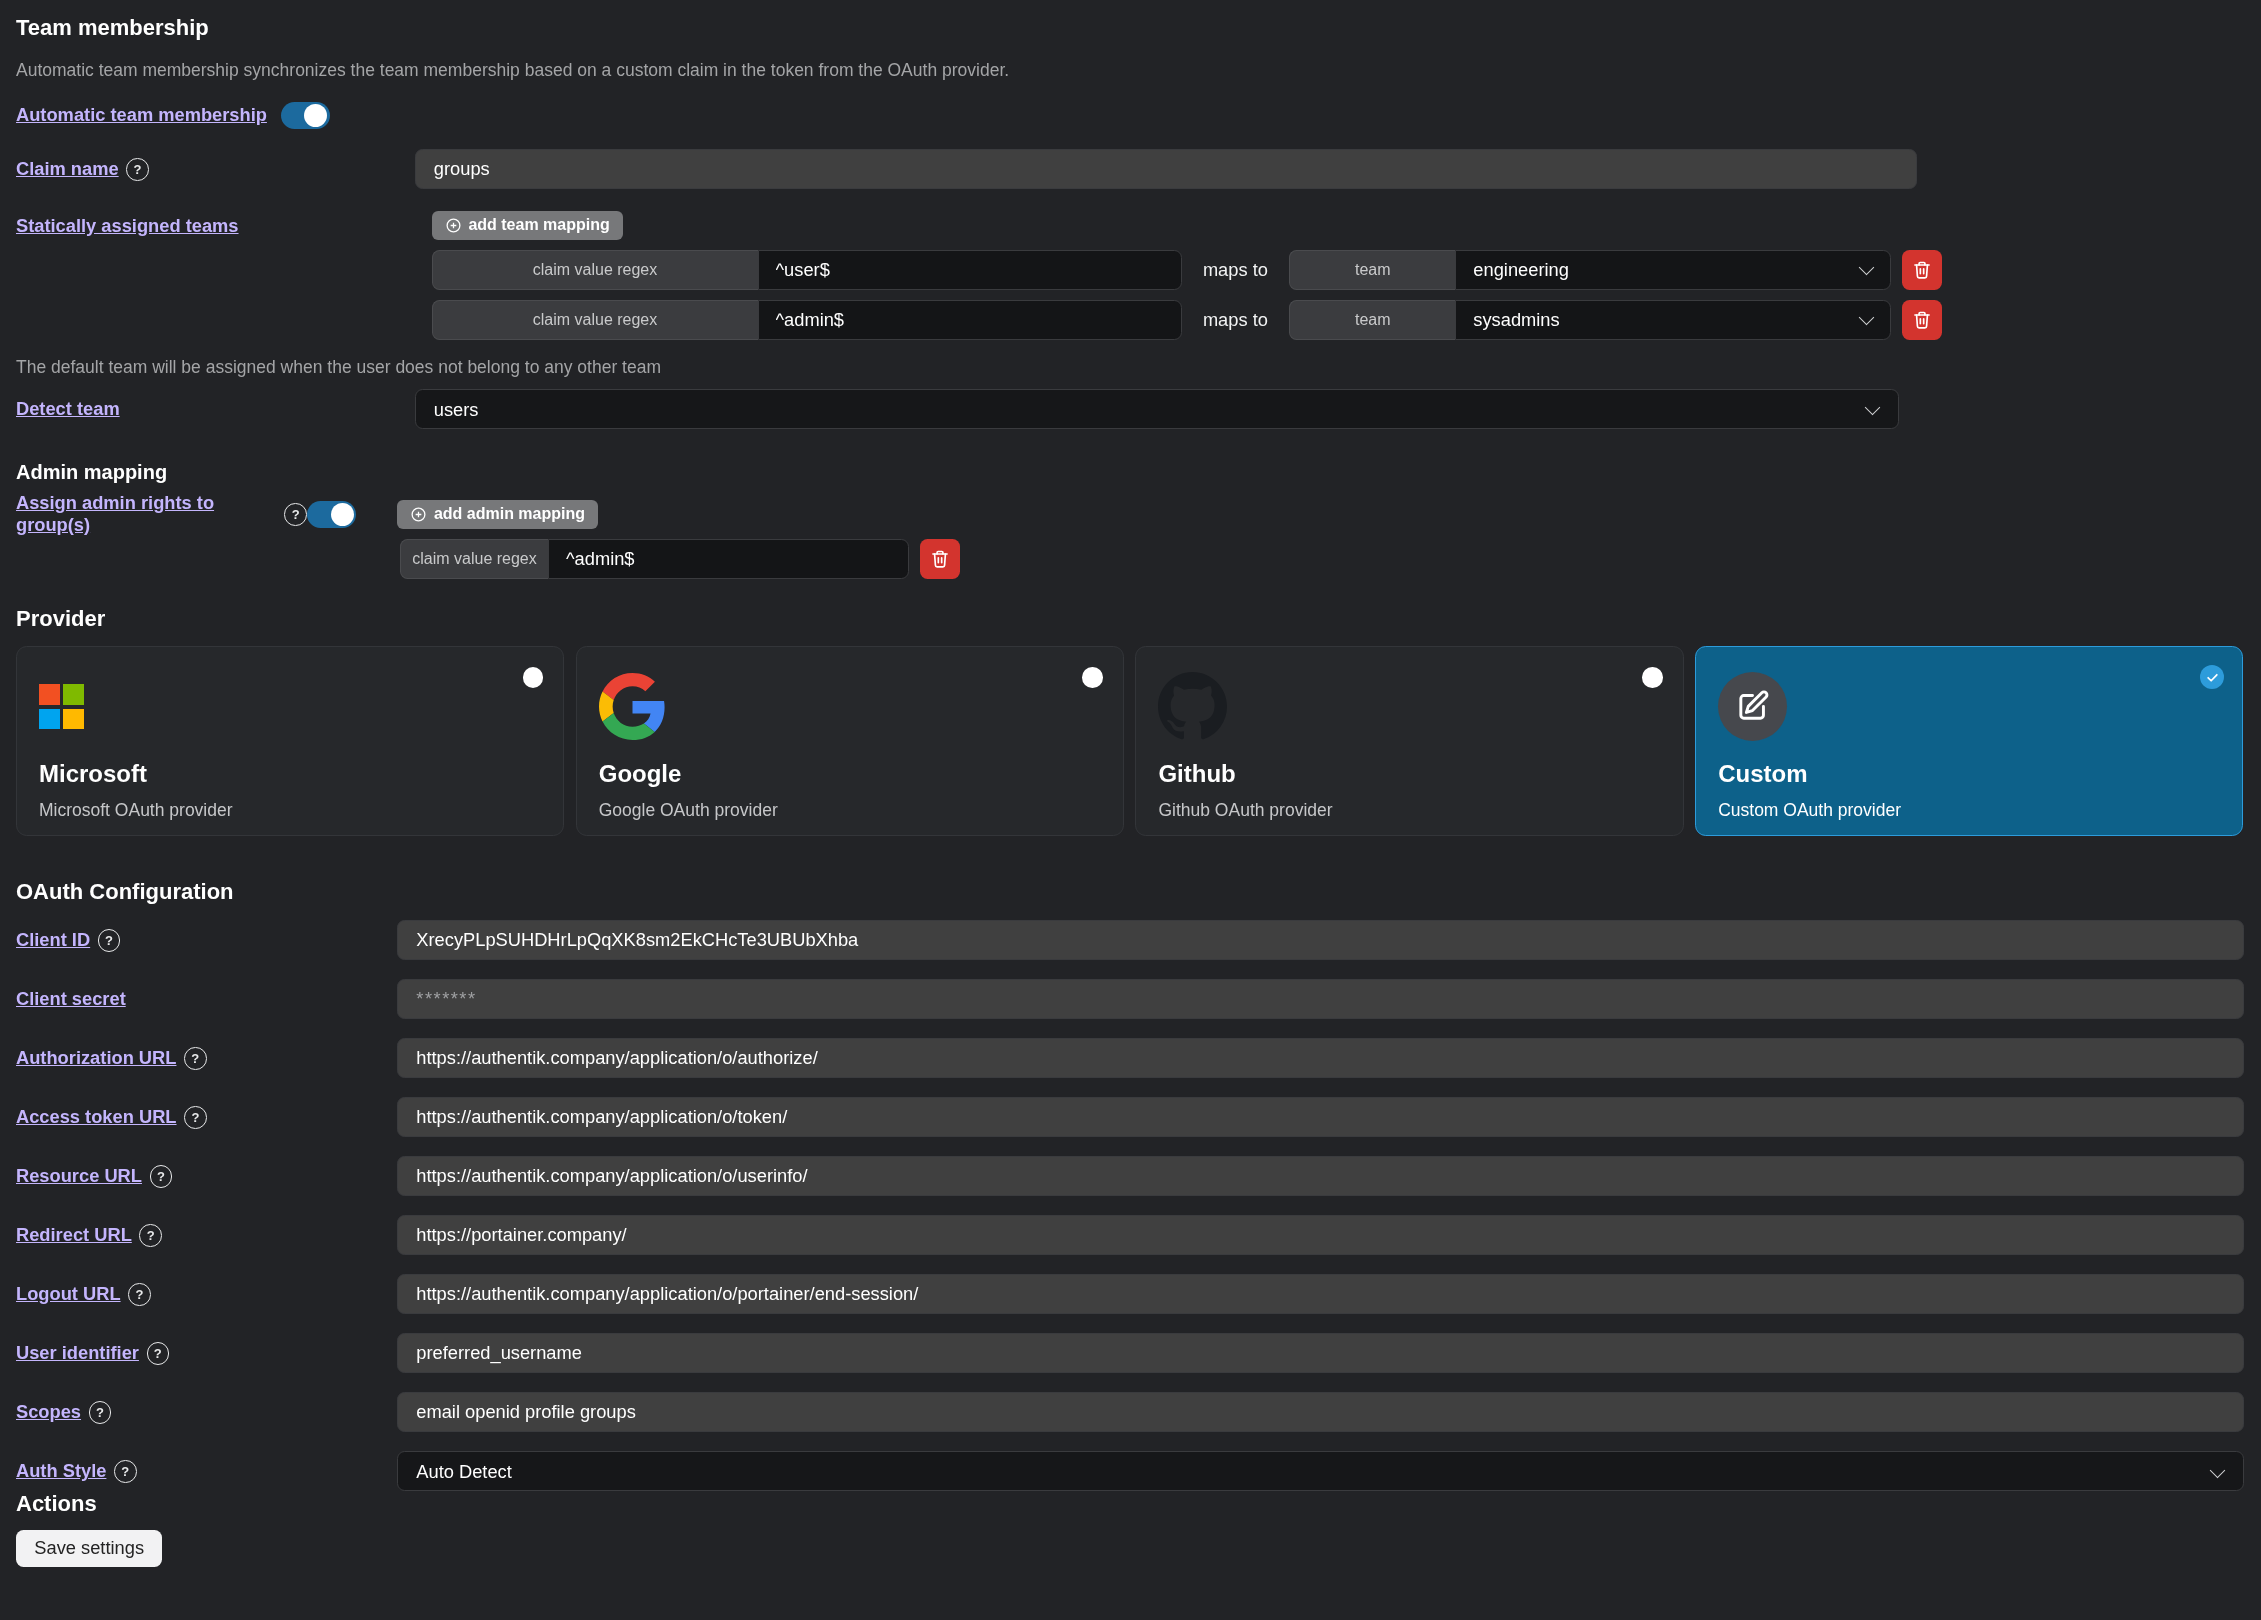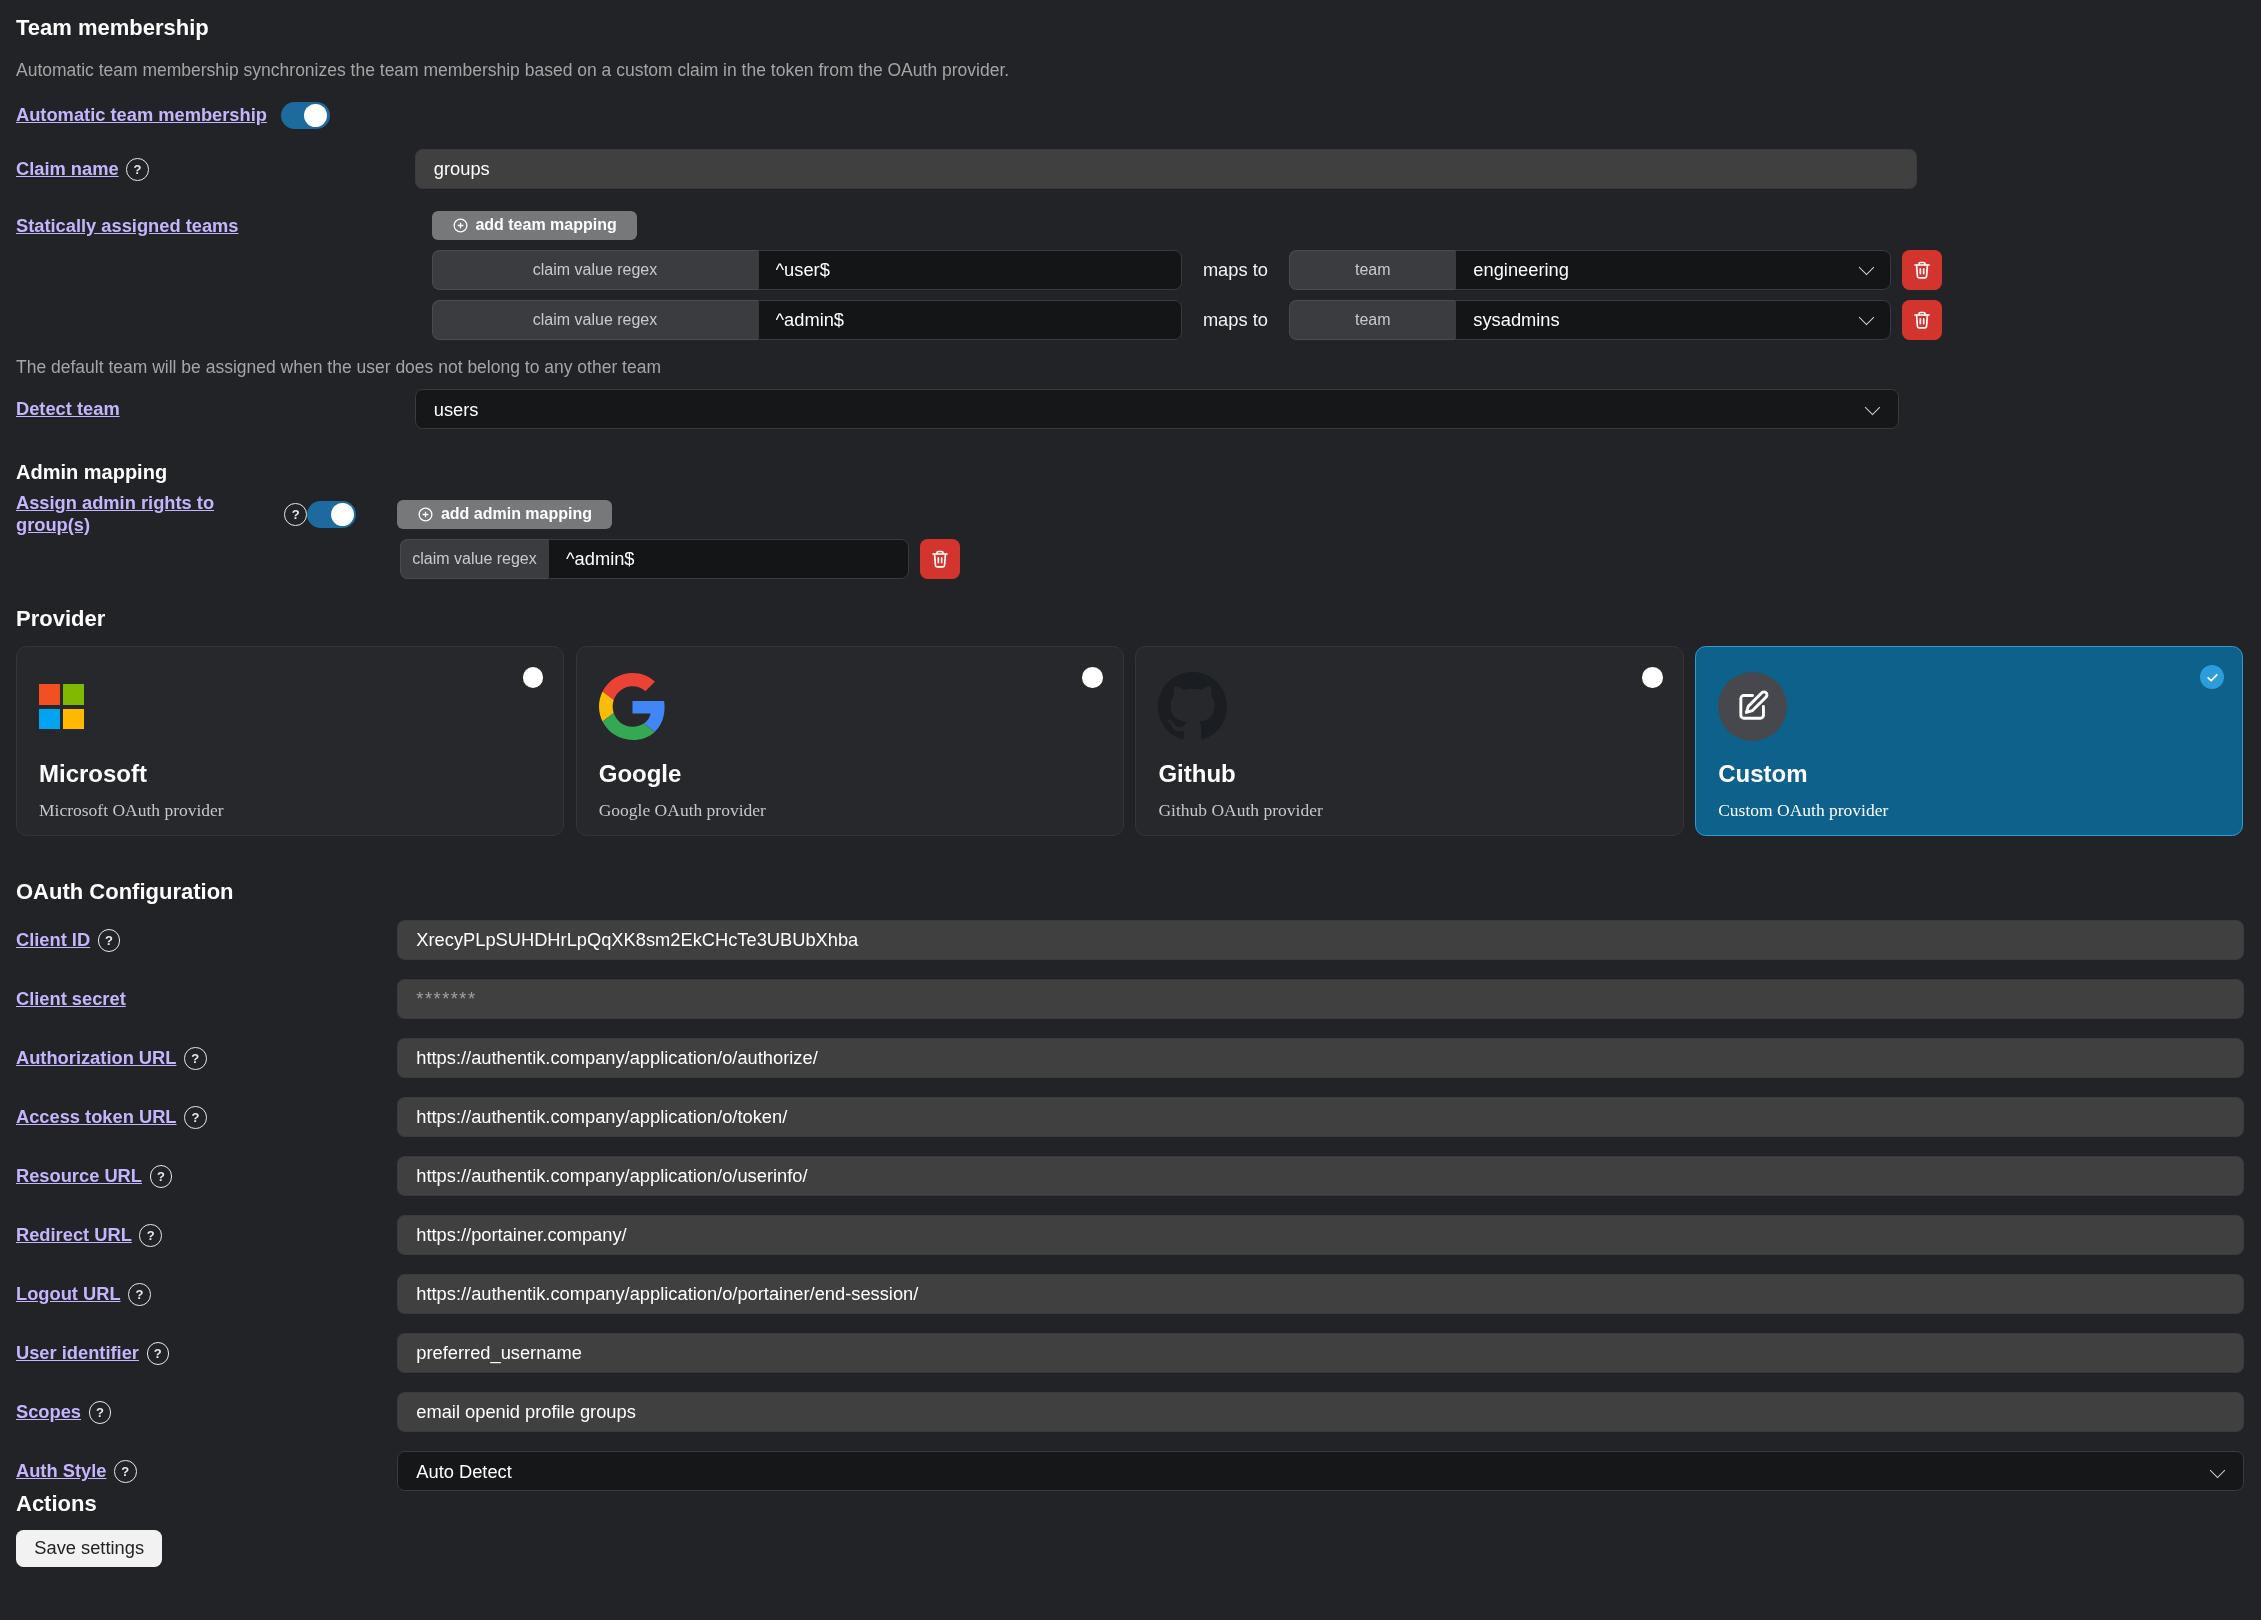--- a/index.html
+++ b/index.html
@@ -46,21 +46,21 @@
   }
   .chev{
     position:absolute;right:20px;top:12.2px;width:10px;height:10px;
     border-right:1.9px solid #d0d1d3;border-bottom:1.9px solid #d0d1d3;transform:rotate(45deg);
   }
 
   
   .static-block{display:flex;align-items:flex-start;margin-top:21.4px;}
   .static-block .label-col{width:398px;padding-top:3.8px;flex:0 0 auto;}
   .gbtn{
-    display:inline-flex;align-items:center;gap:6.9px;height:29px;padding:0 20px;
+    display:inline-flex;align-items:center;gap:6.9px;height:29px;padding:0 13px;
     background:#77787a;border:none;border-radius:6.1px;color:#fff;
     font-size:16px;font-weight:700;font-family:"Liberation Sans",sans-serif;cursor:pointer;
   }
   .map-row{display:flex;align-items:center;margin-top:10px;}
   .igroup{display:flex;align-items:stretch;height:40px;}
   .iaddon{
     background:#3b3c3f;border:0.8px solid #4a4b4e;border-right:none;
     border-radius:7.6px 0 0 7.6px;display:flex;align-items:center;justify-content:center;
     color:#c9cacb;font-size:16px;box-sizing:border-box;
   }
@@ -95,21 +95,21 @@
     position:relative;flex:1;height:190px;box-sizing:border-box;
     background:#26282b;border:0.8px solid #333539;border-radius:10.7px;
     padding:20px 22px;cursor:pointer;
   }
   .card.selected{background:#0d618a;border:0.8px solid #2d9cdb;}
   .radio-dot{position:absolute;top:20px;right:20px;width:20.6px;height:20.6px;border-radius:50%;background:#fff;}
   .check-dot{position:absolute;top:18.3px;right:18.3px;width:24px;height:24px;border-radius:50%;background:#2d9cdb;
     display:flex;align-items:center;justify-content:center;}
   .logo-area{height:70px;margin-top:4.6px;display:flex;align-items:center;}
   .card-title{margin-top:18.3px;font-size:24px;font-weight:700;}
-  .card-sub{margin-top:12.2px;font-size:17.5px;color:#c6c7c9;font-family:Liberation Serif, serif;}
+  .card-sub{margin-top:12.2px;font-size:17.5px;color:#c6c7c9;}
   .card.selected .card-sub{color:#ffffff;}
   .ms-logo{display:grid;grid-template-columns:20.6px 20.6px;grid-template-rows:20.6px 20.6px;gap:3.8px;}
   .ms-logo div{width:20.6px;height:20.6px;}
   .gh-circle{width:69px;height:69px;}
   .custom-circle{width:69px;height:69px;border-radius:50%;background:#46484d;display:flex;align-items:center;justify-content:center;}
 
   
   .o-row{display:flex;align-items:center;height:40px;margin-top:19px;}
   .o-row.first{margin-top:15.3px;}
   .o-row .label-col{width:381px;display:flex;align-items:center;flex:0 0 auto;}

